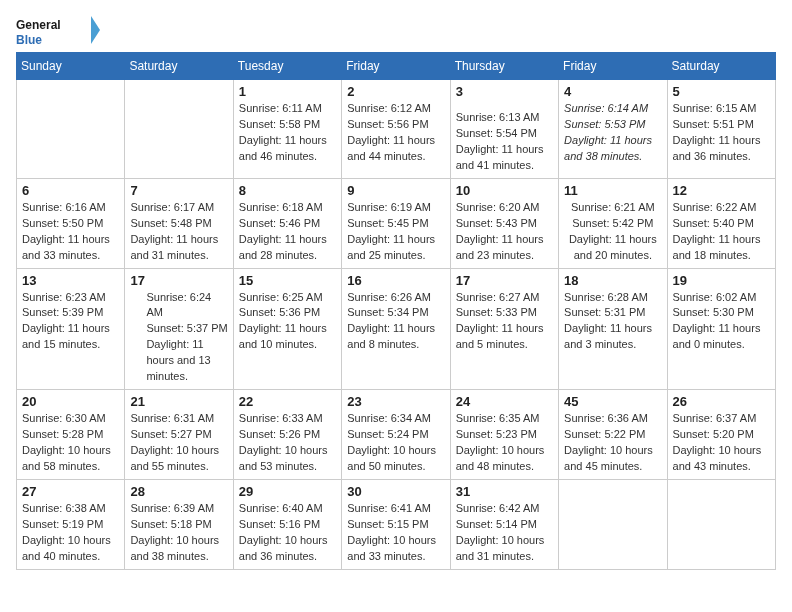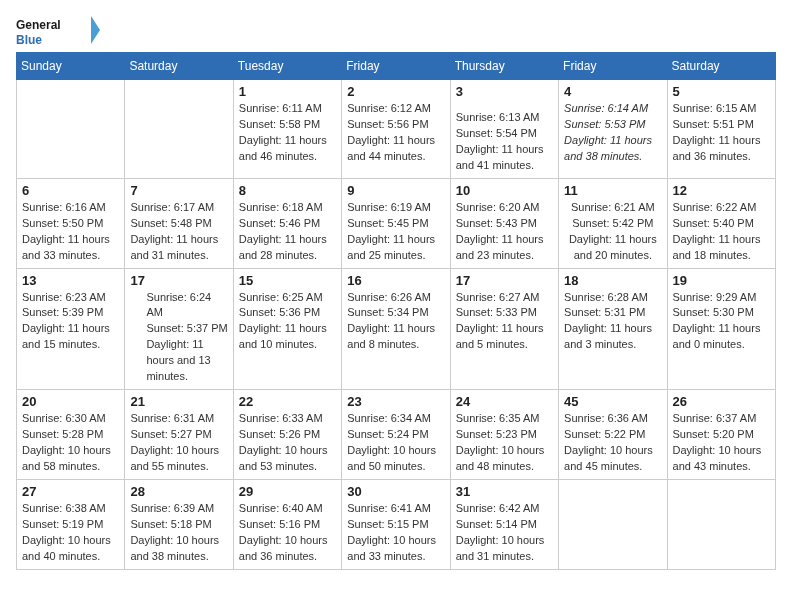--- a/index.html
+++ b/index.html
@@ -220,21 +220,21 @@
 Daylight: 11 hours and 5 minutes.</div>
         </td>
         <td>
           <span class="day-num">18</span>
           <div class="day-info" style="white-space: pre-line;">Sunrise: 6:28 AM
 Sunset: 5:31 PM
 Daylight: 11 hours and 3 minutes.</div>
         </td>
         <td>
           <span class="day-num">19</span>
-          <div class="day-info" style="white-space: pre-line;">Sunrise: 9:29 AM
+          <div class="day-info" style="white-space: pre-line;">Sunrise: 6:02 AM
 Sunset: 5:30 PM
 Daylight: 11 hours and 0 minutes.</div>
         </td>
       </tr>
       <tr>
         <td>
           <span class="day-num">20</span>
           <div class="day-info" style="white-space: pre-line;">Sunrise: 6:30 AM
 Sunset: 5:28 PM
 Daylight: 10 hours and 58 minutes.</div>

